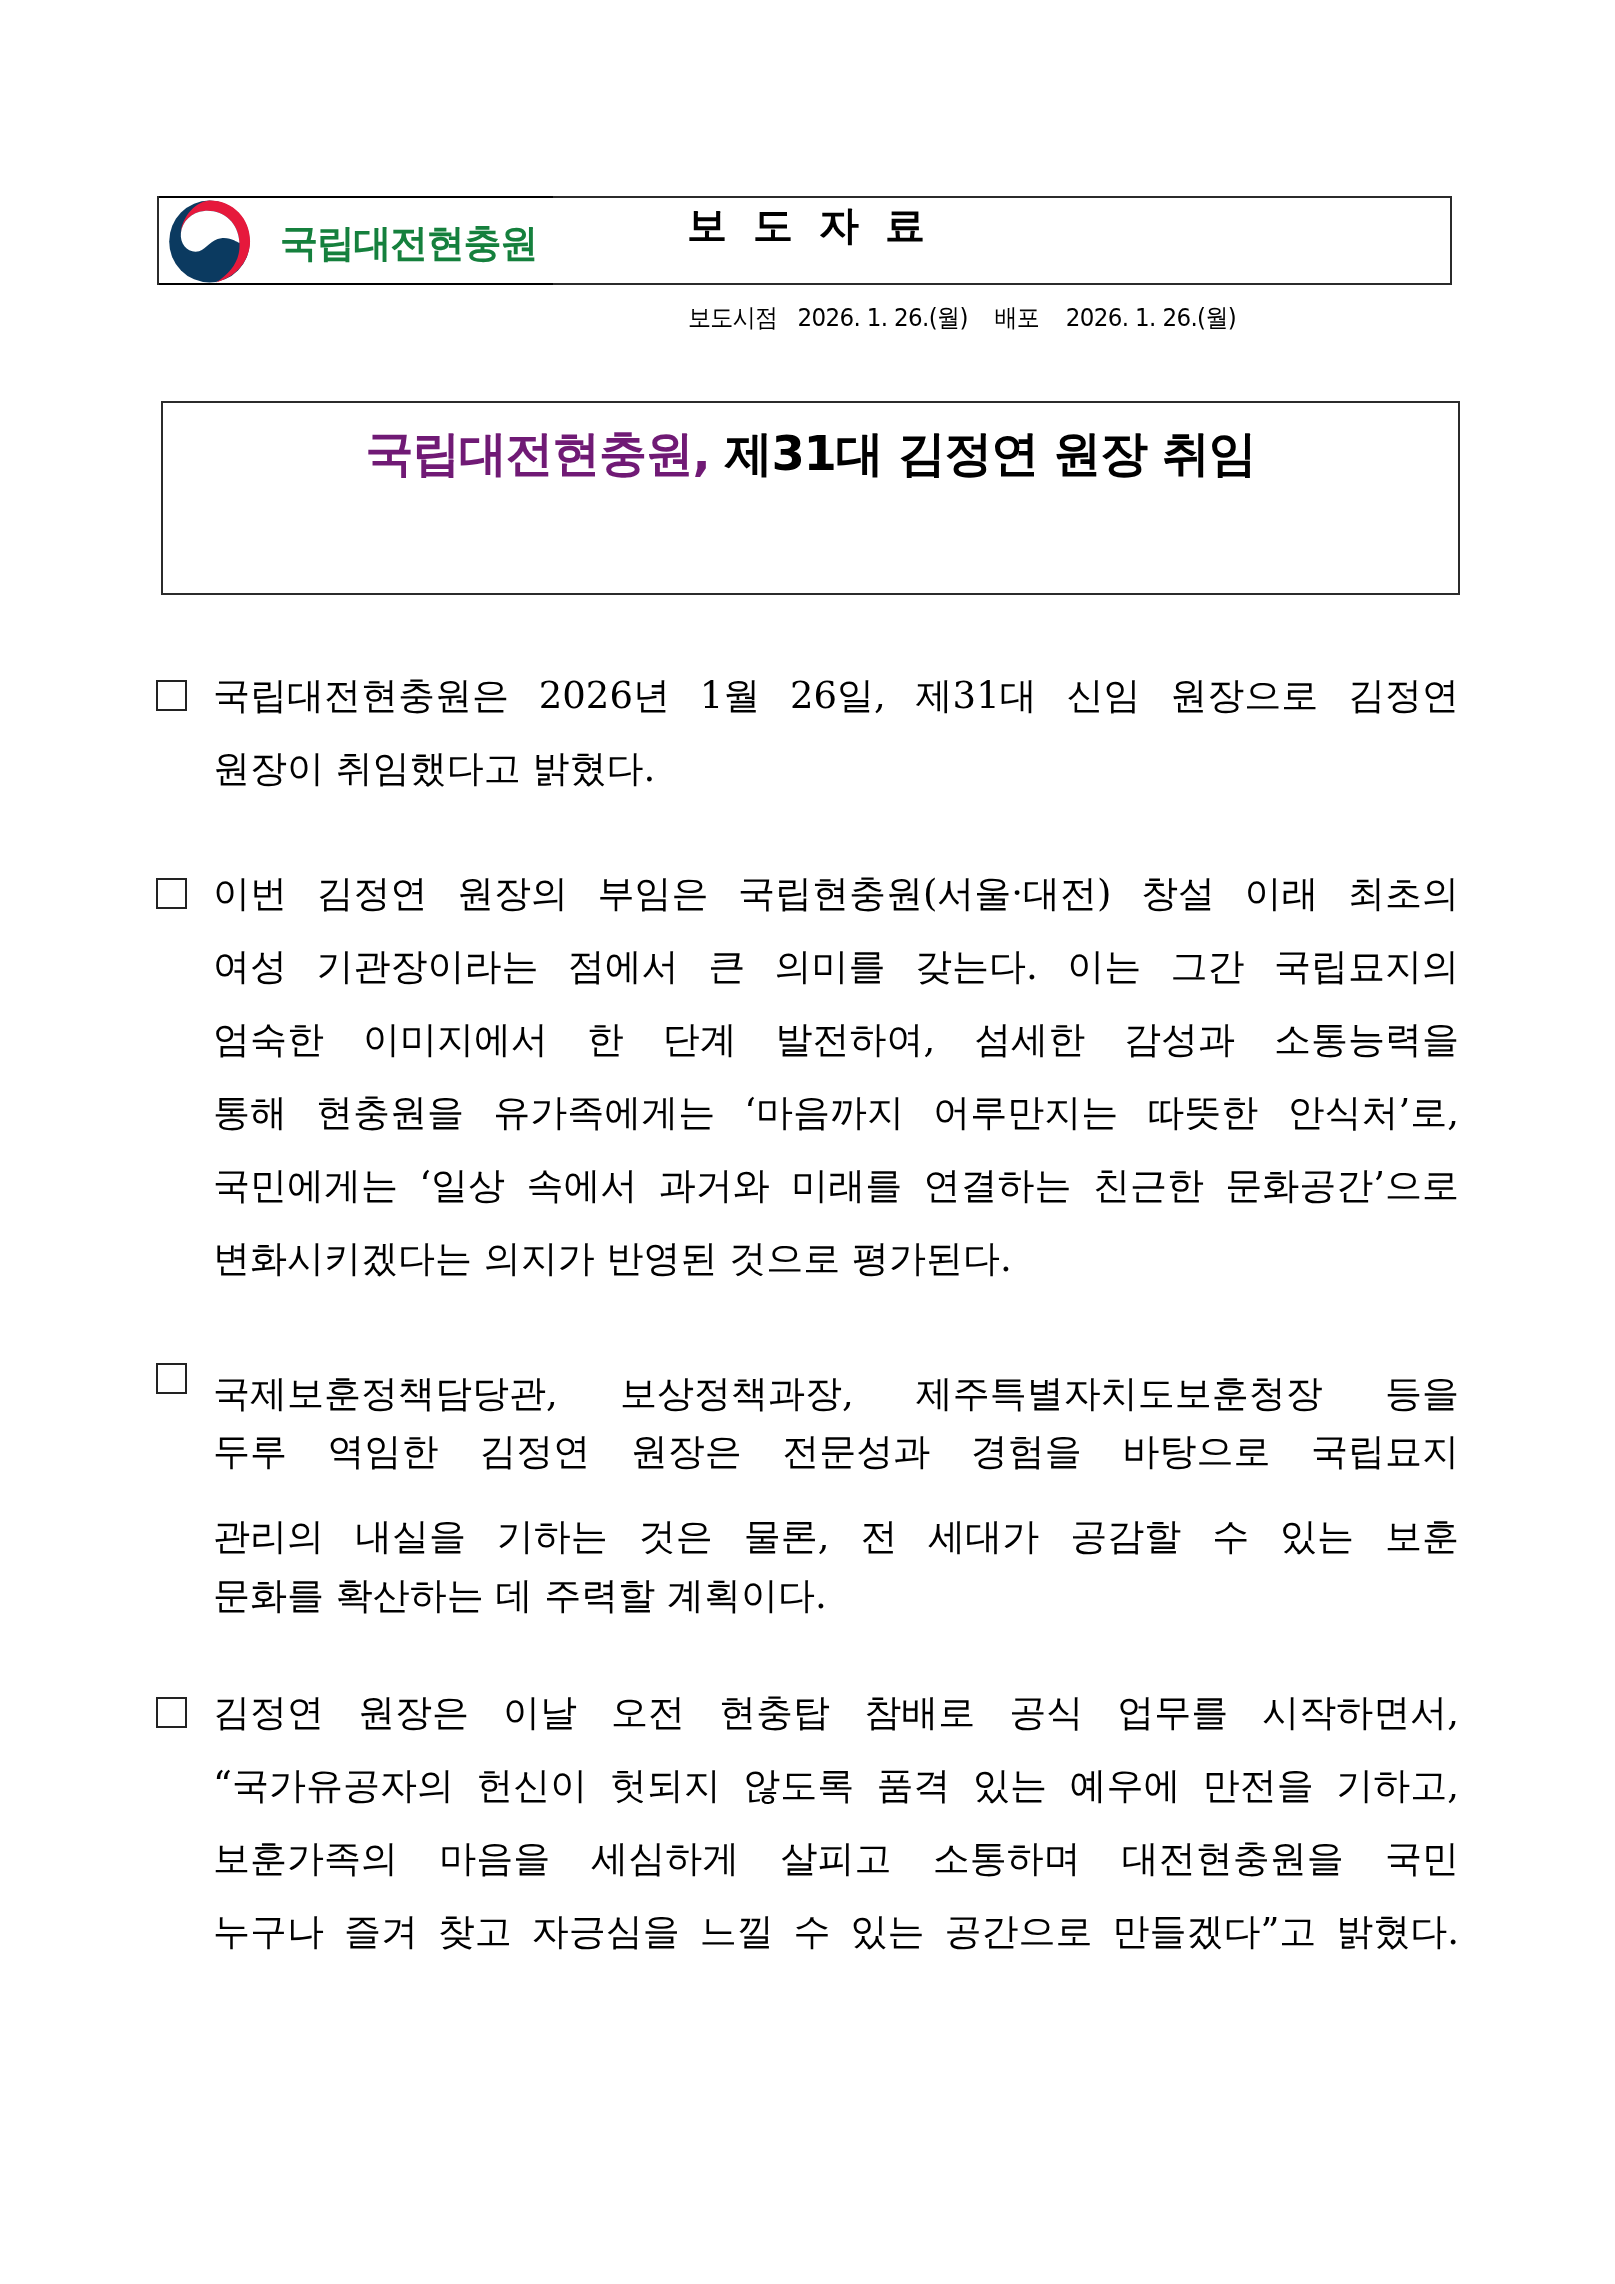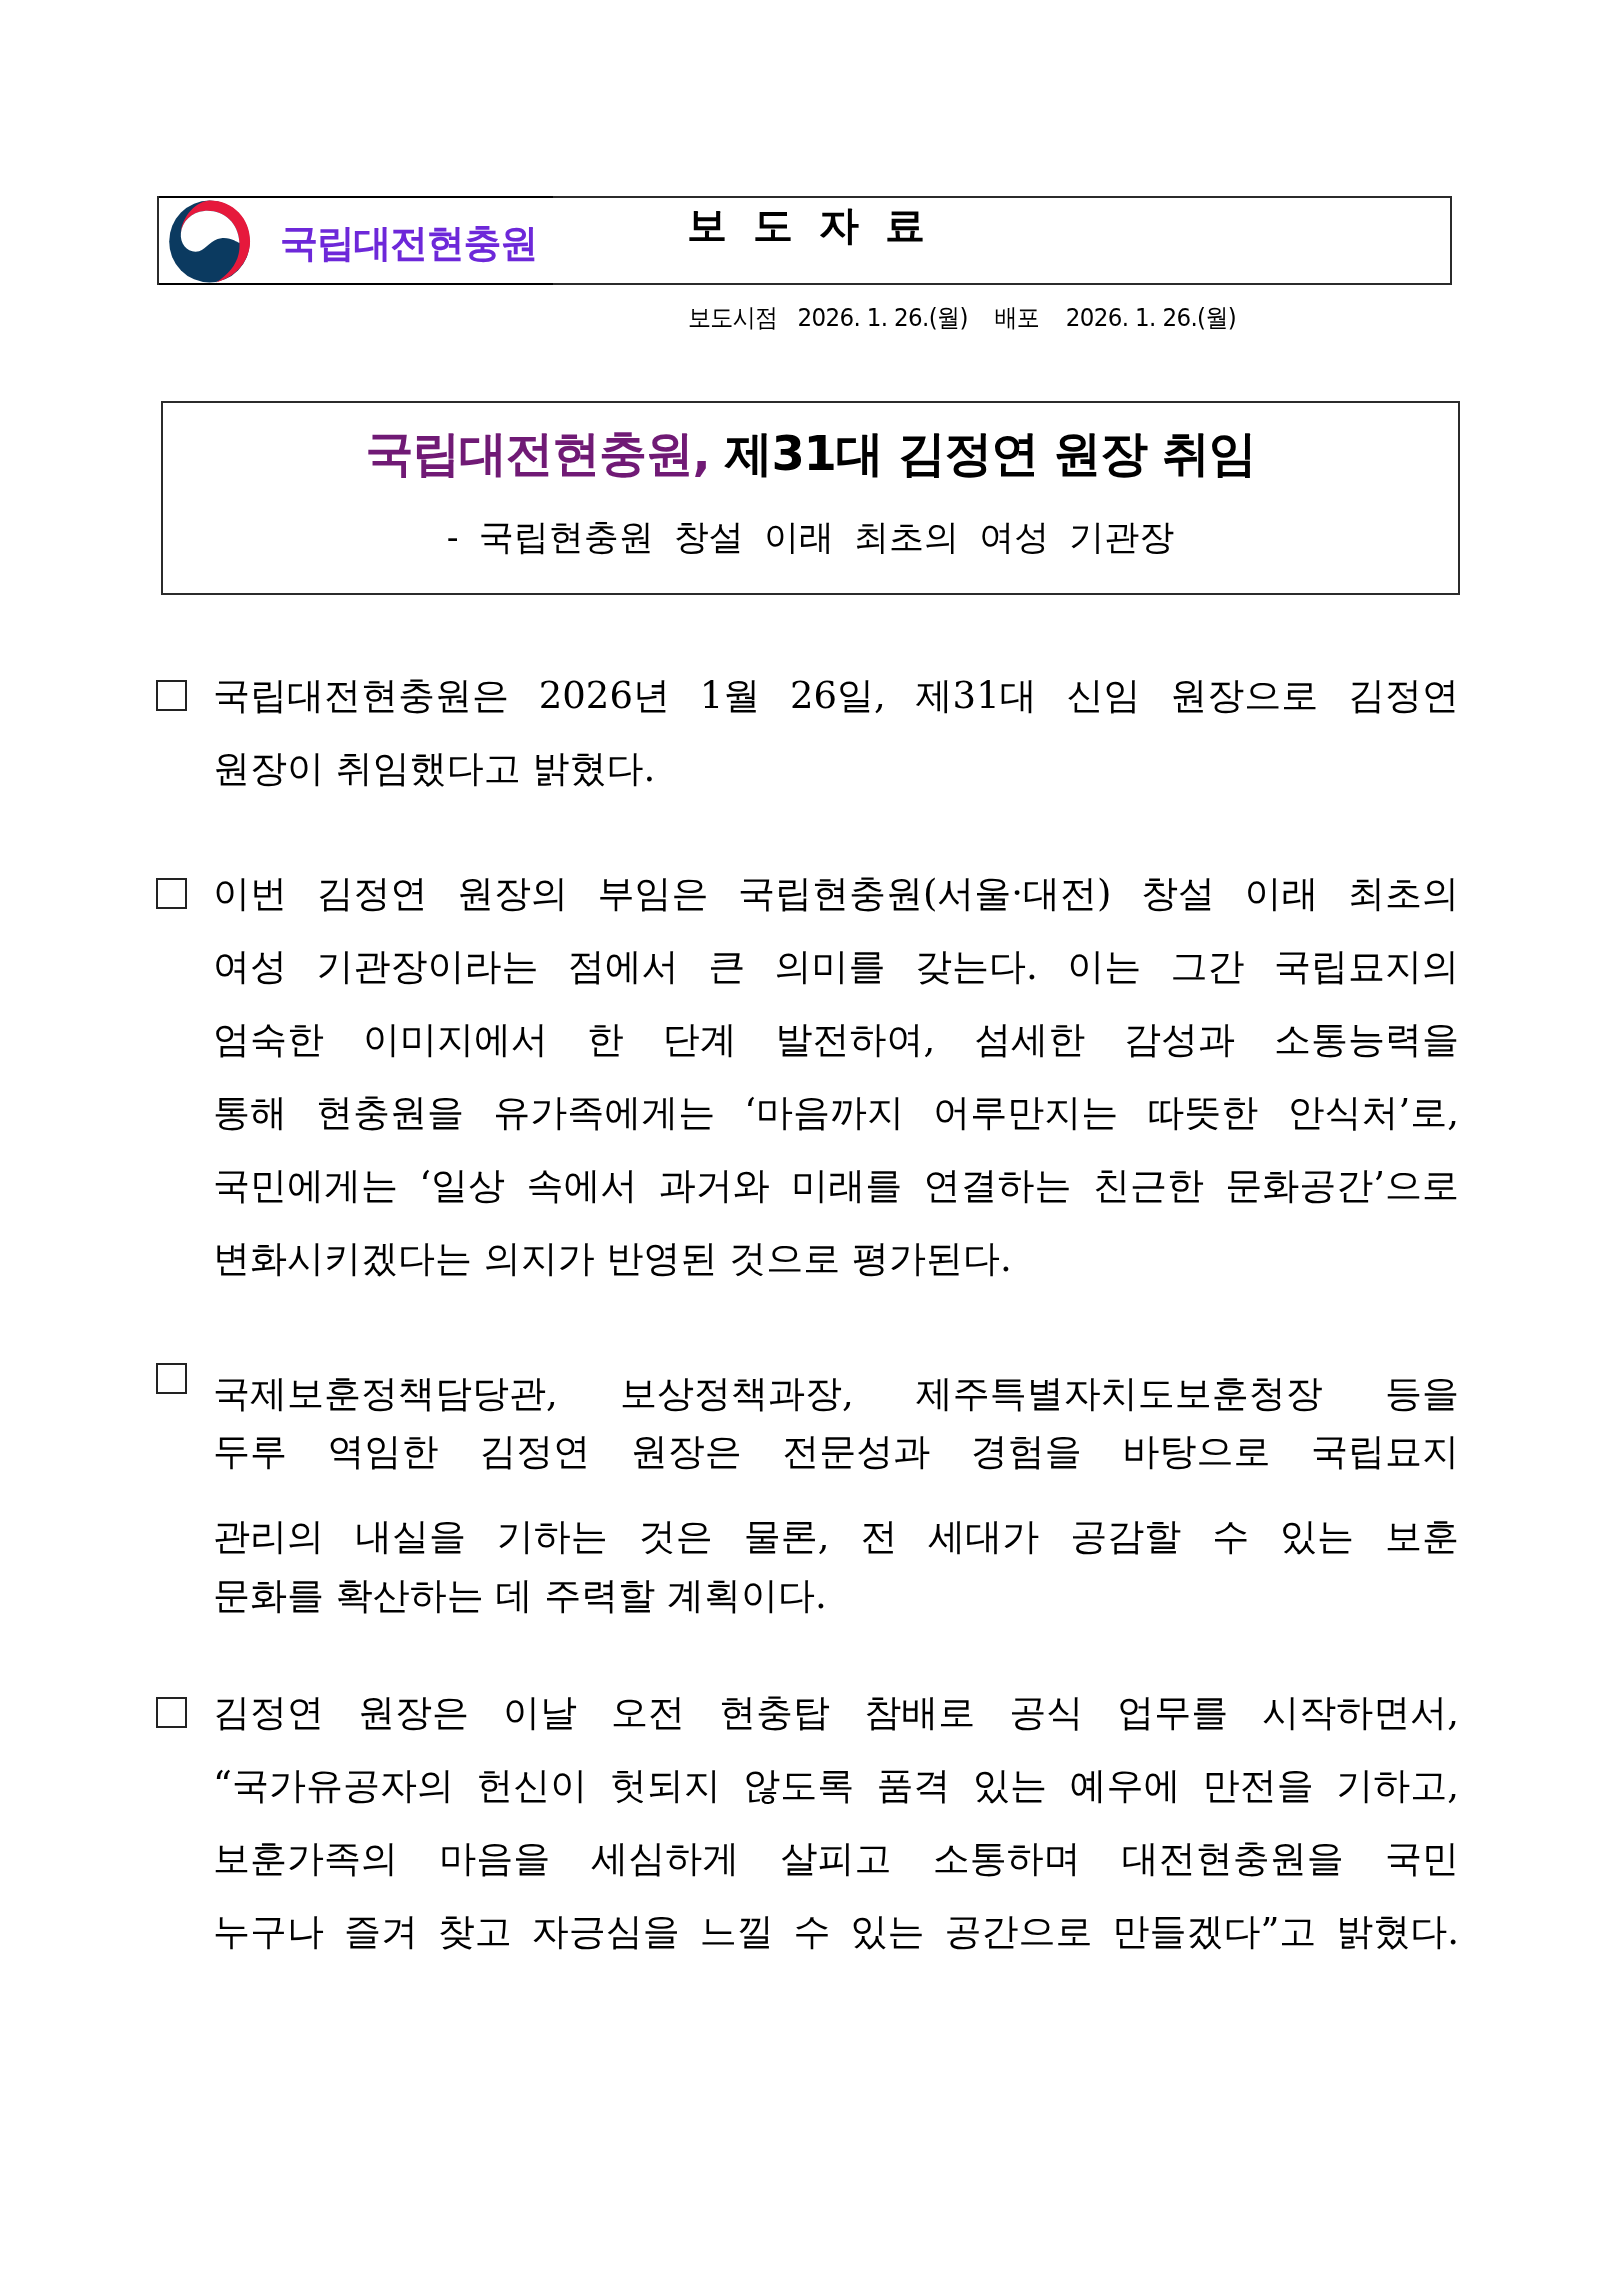--- a/index.html
+++ b/index.html
@@ -6,21 +6,21 @@
   body { width: 1616px; height: 2284px; position: relative; overflow: hidden;
          font-family: "DejaVu Serif", "Liberation Serif", serif; color: #000; }
 
   
   .hdr-box { position: absolute; left: 157px; top: 196px; width: 1295px; height: 89px;
              border: 2px solid #2b2b2b; box-sizing: border-box; }
   .hdr-logo-sep { position: absolute; left: 0; top: -2px; width: 394px; height: 89px;
                   border-top: 2.6px solid #000; border-bottom: 2.6px solid #000; box-sizing: border-box; }
   .logo-mark { position: absolute; left: 5.2px; top: 1.3px; width: 91px; height: 85px; }
   .logo-text { position: absolute; left: 121px; top: 19.6px; font-family: "DejaVu Sans", "Liberation Sans", sans-serif;
-               font-size: 38px; font-weight: bold; color: #6d28d9; letter-spacing: -1.3px; white-space: nowrap; }
+               font-size: 38px; font-weight: bold; color: #15803d; letter-spacing: -1.3px; white-space: nowrap; }
   .hdr-title { position: absolute; left: 528px; top: 7px; font-family: "DejaVu Sans", "Liberation Sans", sans-serif;
                font-size: 40px; font-weight: bold; letter-spacing: 26px; white-space: nowrap; line-height: 1; }
 
   
   .date-line { position: absolute; left: 688px; top: 301px; font-family: "DejaVu Sans", "Liberation Sans", sans-serif;
                font-size: 25px; white-space: pre; letter-spacing: -0.7px; transform: scaleX(0.92); transform-origin: left top; }
   .date-line span { display: inline-block; }
 
   
   .title-box { position: absolute; left: 161px; top: 401px; width: 1299px; height: 194px;
@@ -51,21 +51,20 @@
     </svg>
     <div class="logo-text">국립대전현충원</div>
   </div>
   <div class="hdr-title">보도자료</div>
 </div>
 
 <div class="date-line"><span>보도시점</span>   <span>2026. 1. 26.(월)</span>    <span>배포</span>    <span>2026. 1. 26.(월)</span></div>
 
 <div class="title-box">
   <div class="main-title"><span class="blue">국립대전현충원,</span><span> 제31대 김정연 원장 취임</span></div>
-  <div class="sub-title">- 국립현충원 창설 이래 최초의 여성 기관장</div>
 </div>
 
 <div class="para" style="top:673px;">
   <div class="chk" style="top:7.2px;"></div>
   <div class="line" style="top:0px;">국립대전현충원은 2026년 1월 26일, 제31대 신임 원장으로 김정연</div>
   <div class="line" style="top:73px; text-align-last:left;">원장이 취임했다고 밝혔다.</div>
 </div>
 
 <div class="para" style="top:871px;">
   <div class="chk" style="top:7.2px;"></div>

